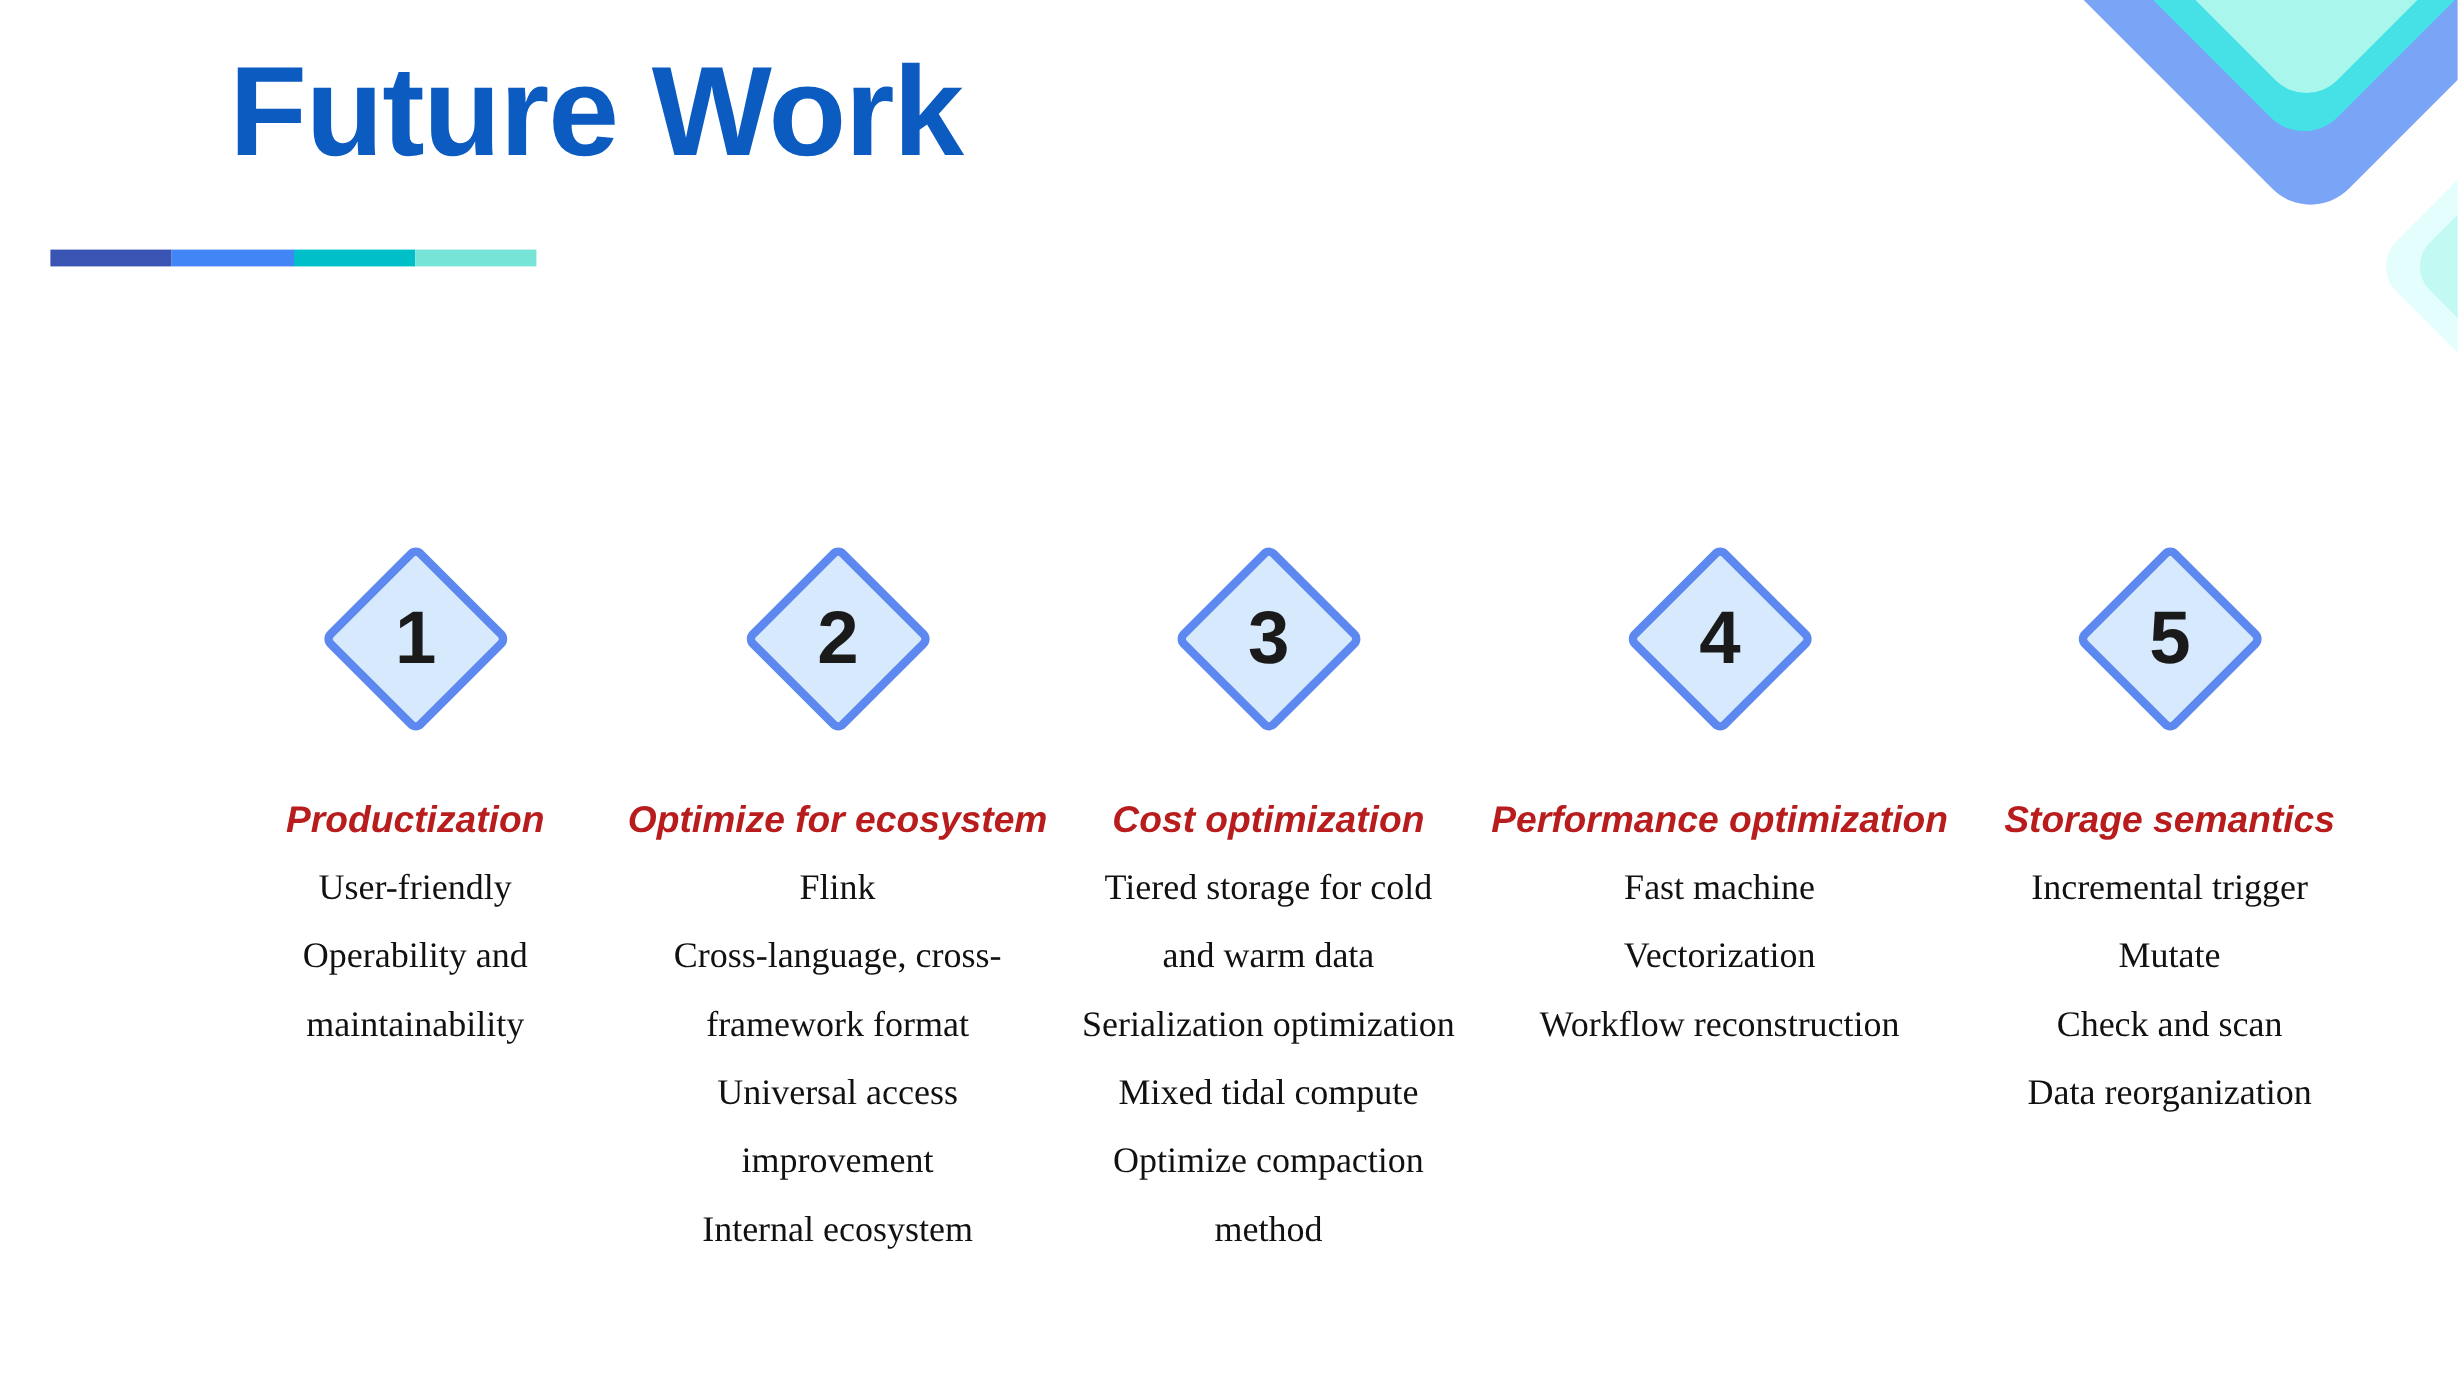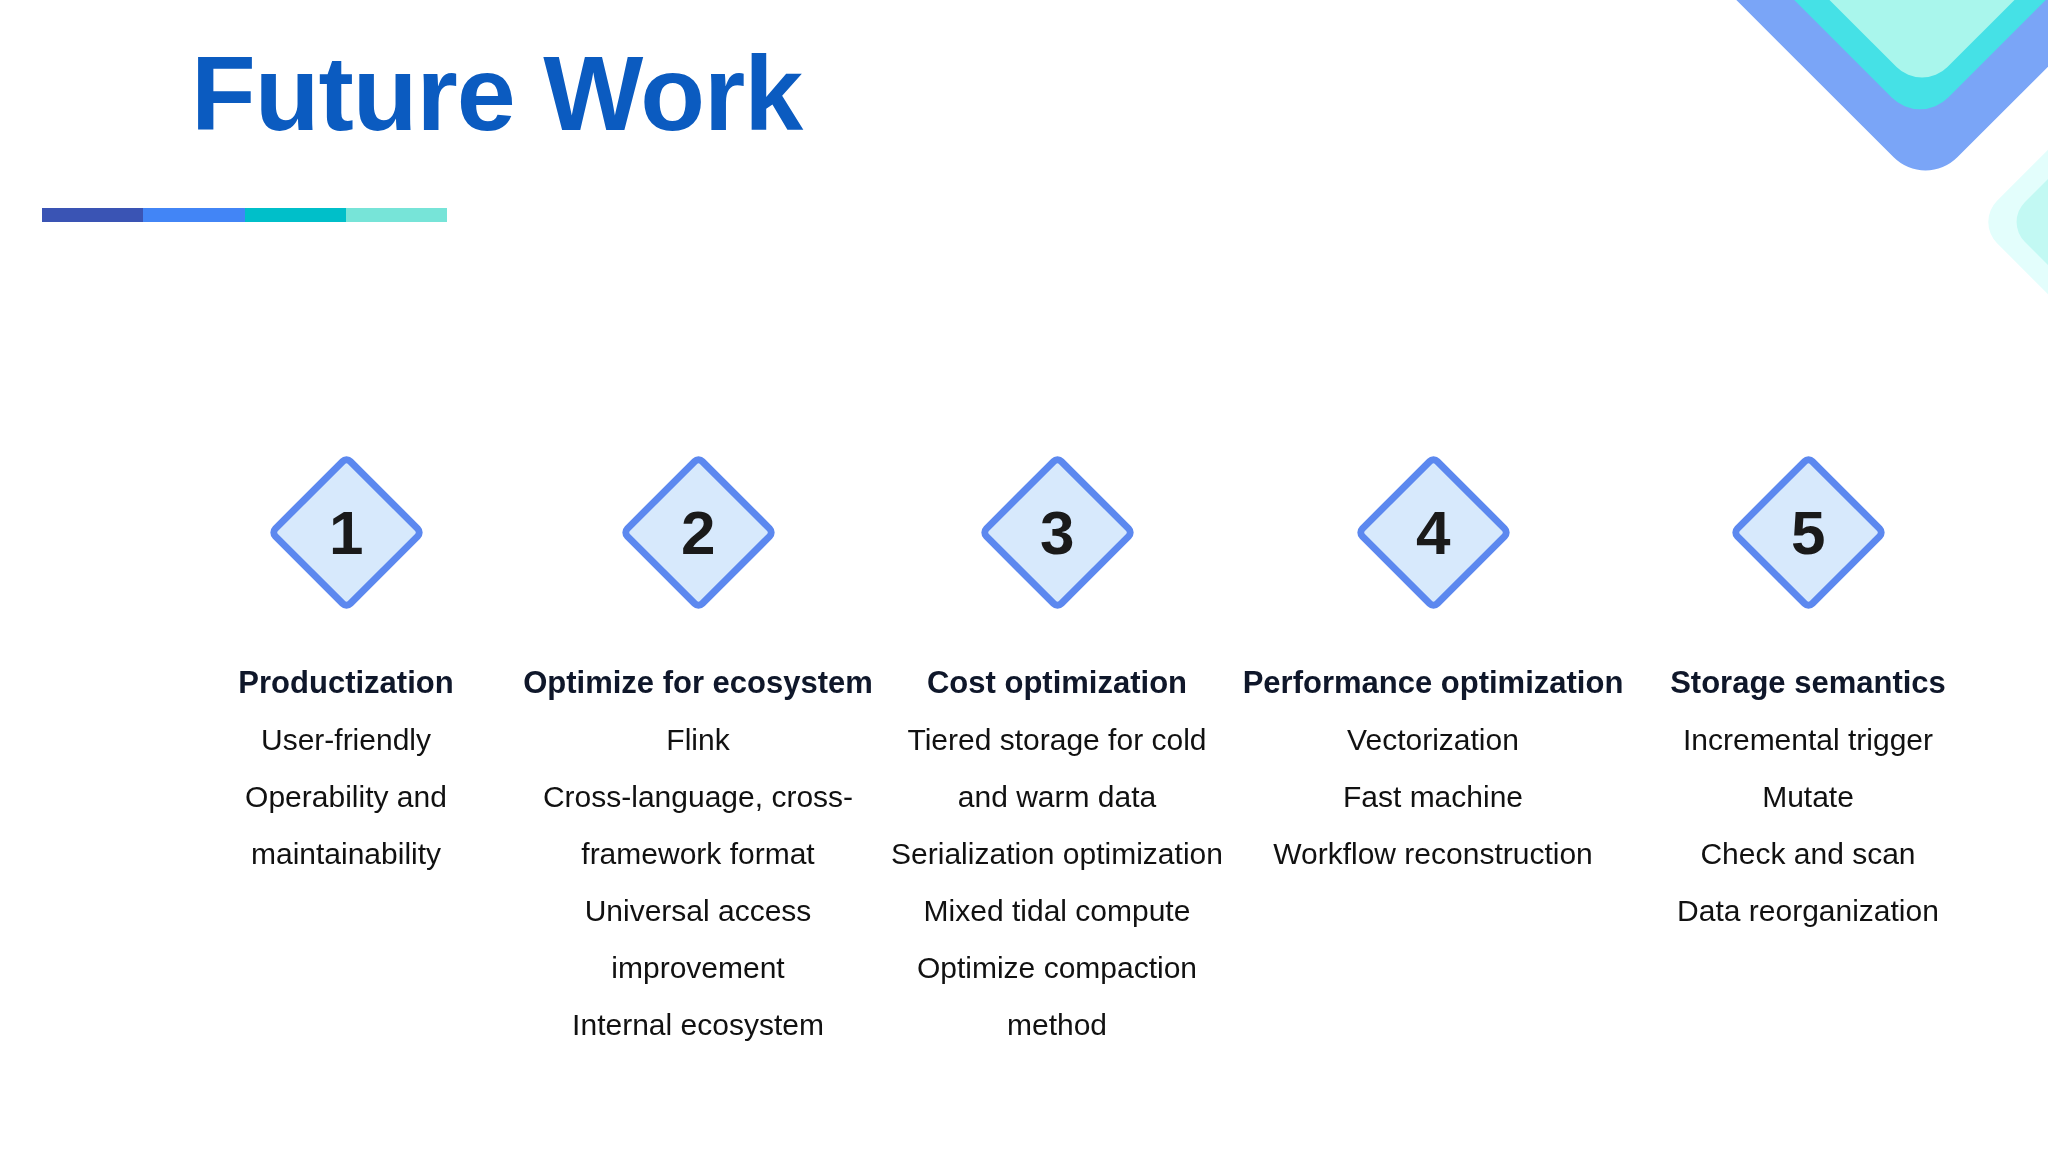--- a/index.html
+++ b/index.html
@@ -65,27 +65,29 @@
     font-weight:bold;
     font-size:62px;
     color:#1a1a1a;
   }
   .col-heading {
     margin-top:40px;
     font-size:31px;
     font-weight:bold;
     line-height:57px;
     white-space:nowrap;
-    color:#0f172a;
+    color:#b91c1c;
+    font-style:italic;
   }
   .item-line {
     font-size:30px;
     line-height:57px;
     white-space:nowrap;
     color:#111111;
+    font-family:Liberation Serif, serif;
   }
 </style>
 </head>
 <body>
 
 <div class="deco deco-blue" style="background: rgb(122, 165, 247);"></div>
 <div class="deco deco-cyan" style="background: rgb(69, 225, 230);"></div>
 <div class="deco deco-mint" style="background: rgb(169, 246, 236);"></div>
 <div class="deco deco-edge-outer" style="background: rgb(227, 254, 252);"></div>
 <div class="deco deco-edge-inner" style="background: rgb(194, 249, 243);"></div>
@@ -148,22 +150,22 @@
 </div>
 
 <div class="column" style="left:1233px">
   <div class="diamond-zone">
     <div class="diamond" style="background: rgb(215, 233, 252); border-color: rgb(92, 136, 239);">
       <span class="num">4</span>
     </div>
   </div>
   <div class="col-heading">Performance optimization</div>
   <div class="col-items">
+      <div class="item-line">Fast machine</div>
       <div class="item-line">Vectorization</div>
-      <div class="item-line">Fast machine</div>
       <div class="item-line">Workflow reconstruction</div>
     </div>
 </div>
 
 <div class="column" style="left:1608px">
   <div class="diamond-zone">
     <div class="diamond" style="background: rgb(215, 233, 252); border-color: rgb(92, 136, 239);">
       <span class="num">5</span>
     </div>
   </div>

